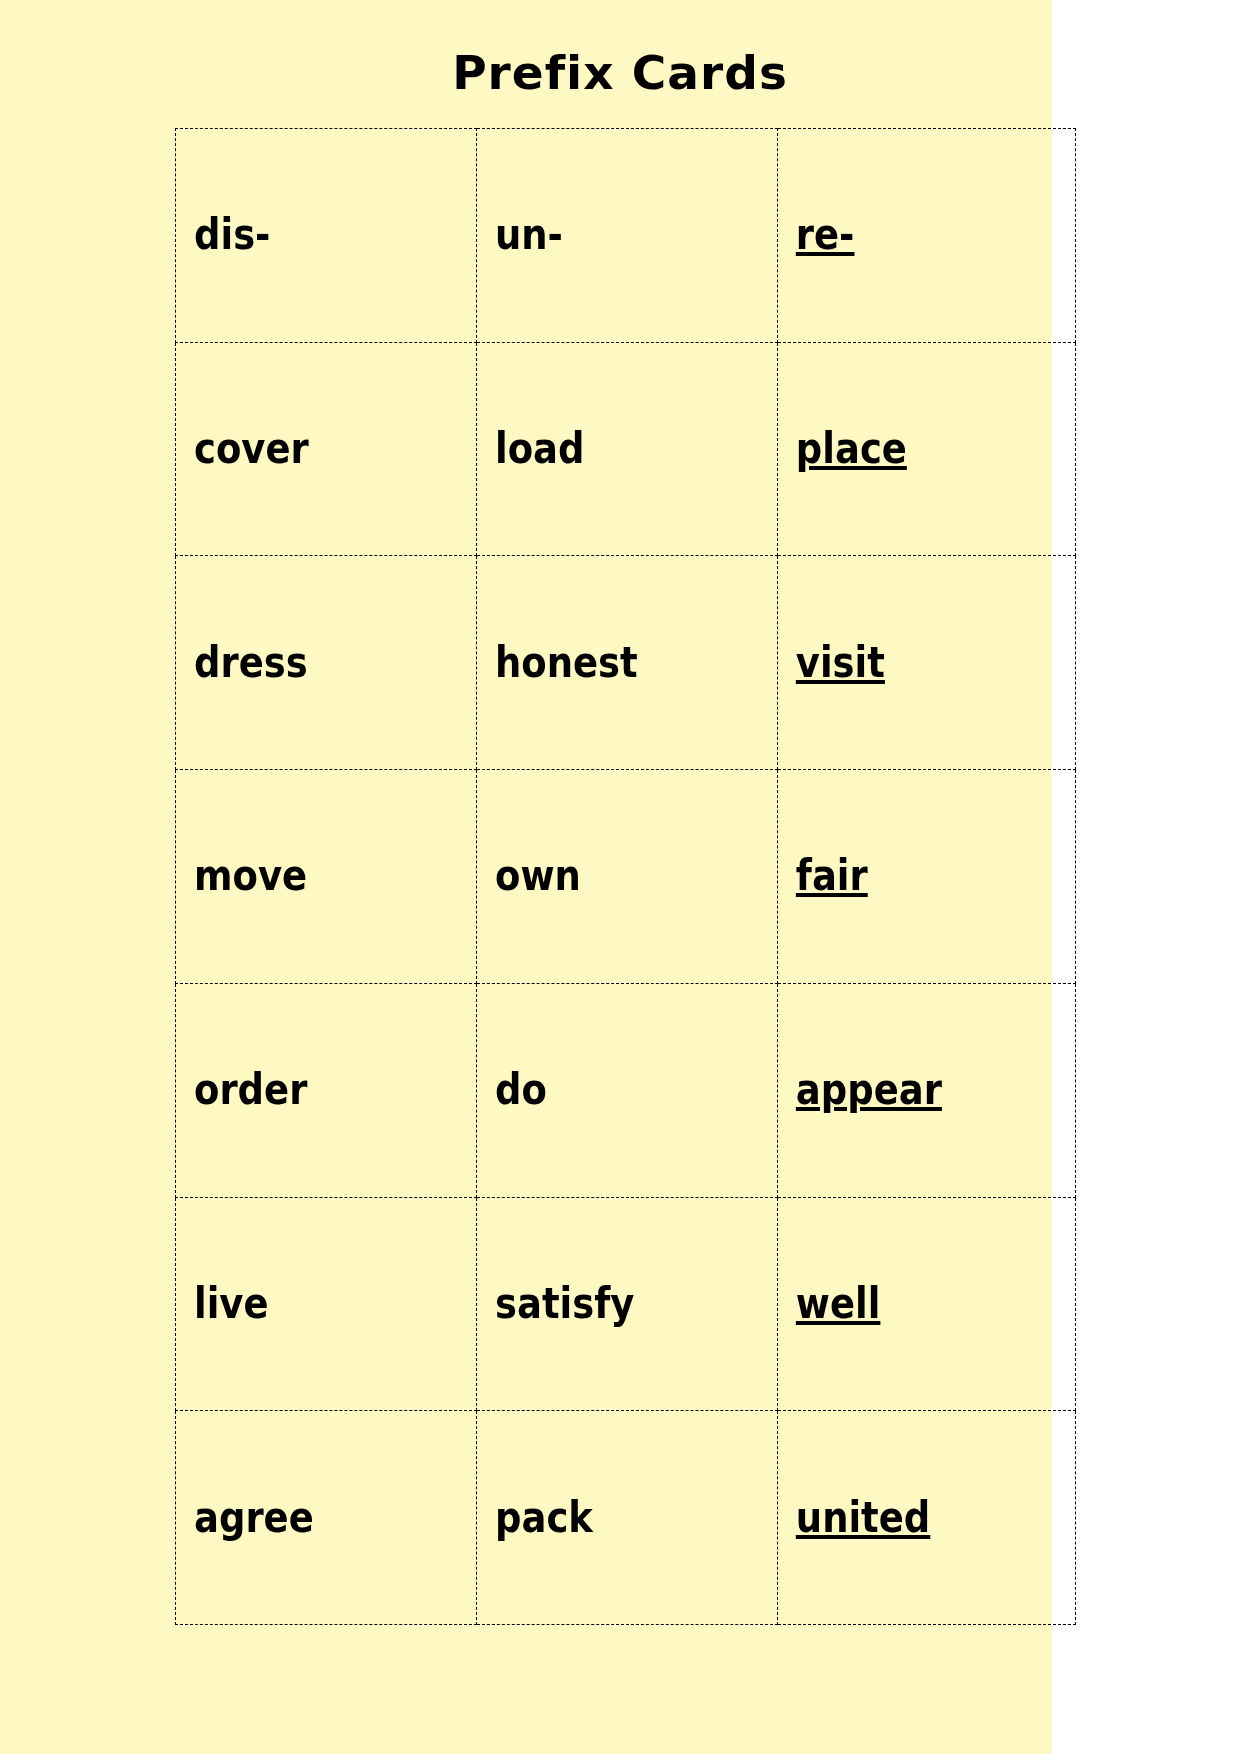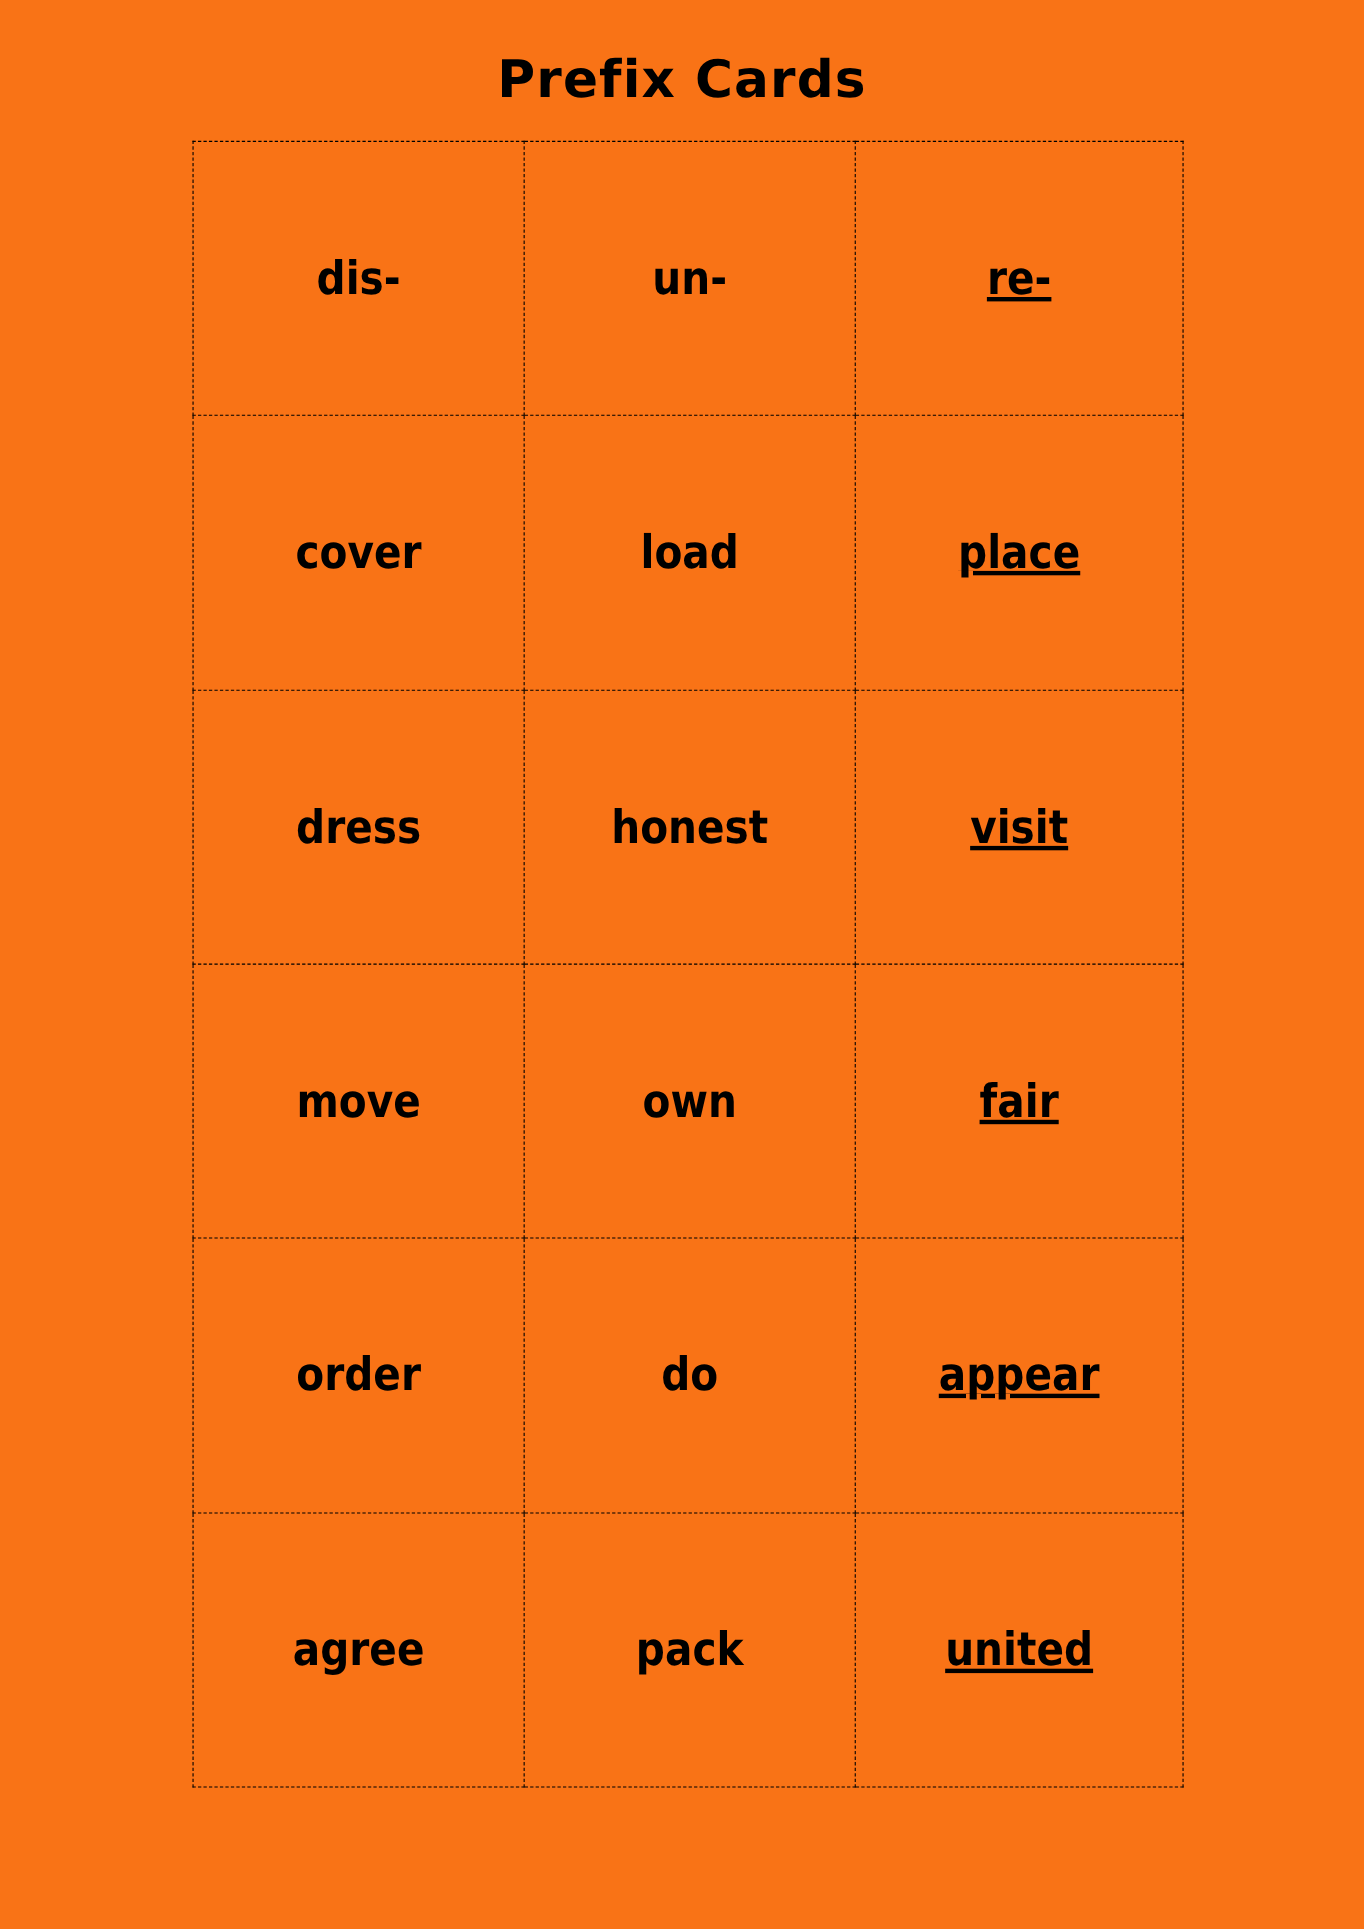--- a/index.html
+++ b/index.html
@@ -12,23 +12,23 @@
     height: 1754px;
     position: relative;
     overflow: hidden;
     font-family: "DejaVu Sans", sans-serif;
   }
 
   .page {
     position: absolute;
     left: 0;
     top: 0;
-    width: 1240px;
+    width: 1052px;
     height: 1754px;
-    background: #f97316;
+    background: #fef9c3;
   }
 
   .page-title {
     position: absolute;
     left: 0;
     top: 48px;
     width: 1240px;
     text-align: center;
     font-family: "DejaVu Sans", sans-serif;
     font-size: 47px;
@@ -46,21 +46,20 @@
     width: 897px;
     height: 1497px;
     border-collapse: collapse;
     table-layout: fixed;
   }
 
   .cards-table td {
     border: 1px dashed #000000;
     padding: 0;
     height: 166.3px;
-    text-align: center;
     vertical-align: middle;
   }
 
   .cards-table td:nth-child(1),
   .cards-table td:nth-child(2) { width: 300px; }
   .cards-table td:nth-child(3) { width: 297px; text-decoration: underline; }
 
   .card-word {
     display: block;
     font-family: "DejaVu Sans", sans-serif;
@@ -140,20 +139,31 @@
           </td>
         <td>
             <span class="card-word">do</span>
           </td>
         <td>
             <span class="card-word">appear</span>
           </td>
       </tr>
 
 
+      <tr>
+        <td>
+            <span class="card-word">live</span>
+          </td>
+        <td>
+            <span class="card-word">satisfy</span>
+          </td>
+        <td>
+            <span class="card-word">well</span>
+          </td>
+      </tr>
 
       <tr>
         <td>
             <span class="card-word">agree</span>
           </td>
         <td>
             <span class="card-word">pack</span>
           </td>
         <td>
             <span class="card-word">united</span>

